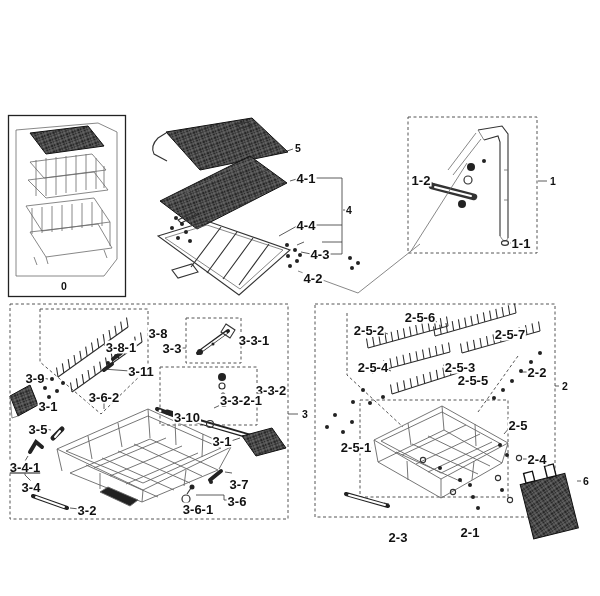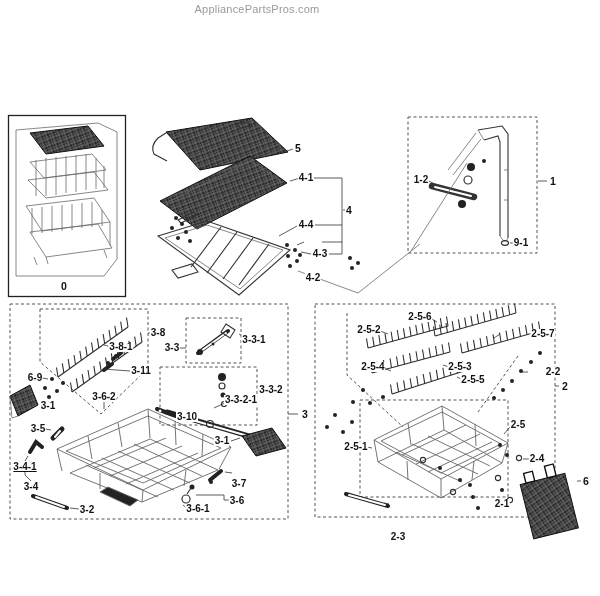--- a/index.html
+++ b/index.html
@@ -2,21 +2,21 @@
 <html><head>
 <meta charset="utf-8">
 <style>
   html,body{margin:0;padding:0;background:#fff;}
   #stage{position:relative;width:600px;height:596px;background:#fff;overflow:hidden;
          font-family:"Liberation Sans", sans-serif;}
   #brand{position:absolute;left:257px;top:9px;transform:translate(-50%,-50%);
          font-size:11px;color:#9a9a9a;letter-spacing:.2px;white-space:nowrap;}
   #art{position:absolute;left:0;top:0;}
   #labels{position:absolute;left:0;top:0;width:100%;height:100%;pointer-events:none;}
-  .plabel{position:absolute;transform:translate(-50%,-50%);font-size:10px;font-weight:bold;
+  .plabel{position:absolute;transform:translate(-50%,-50%);font-size:13px;font-weight:bold;
           color:#111;background:#fff;padding:0 1px;line-height:1;white-space:nowrap;}
   .plabel.big{font-size:10.5px;}
   
   .dash{fill:none;stroke:#555;stroke-width:1;stroke-dasharray:3 2.5;}
   .solidbox{fill:none;stroke:#222;stroke-width:1.3;}
   .thin{fill:none;stroke:#6a6a6a;stroke-width:.8;}
   .wire{fill:none;stroke:#666;stroke-width:.9;}
   .med{fill:none;stroke:#333;stroke-width:1.1;}
   .ldr{fill:none;stroke:#333;stroke-width:.8;}
   .cap4{stroke:#222;stroke-width:4;stroke-linecap:round;fill:none;}
@@ -329,60 +329,59 @@
 
     <g transform="rotate(-14 550 505)">
       <rect x="526" y="478" width="46" height="56" fill="url(#pgrid)" stroke="#111"></rect>
       <rect x="532" y="468" width="9" height="10" fill="#fff" stroke="#111" stroke-width="1.4"></rect>
       <rect x="554" y="466" width="9" height="12" fill="#fff" stroke="#111" stroke-width="1.4"></rect>
     </g>
 
     <path class="ldr" d="M287,151 L293,149 M290,181 L300,178 M314,178 H342 M342,178 V254 M343,210 H346 M297,226 L279,236 M315,225 H342 M304,242 L297,245 M322,242 H342 M311,254 L301,252 M329,254 H342 M538,181 H547 M429,181 L436,185 M510,243 H514 M288,414 H298 M555,386 H559 M148,333 H152 M104,345 L112,347 M103,369 L130,371 M42,378 L48,379 M40,406 H43 M104,401 V409 M179,348 H186 M239,334 L246,338 M258,390 H262 M214,408 L229,401 M176,415 L180,416 M231,441 L240,438 M45,429 L51,430 M25,461 L28,456 M31,481 L25,475 L25,463 M70,508 L79,509 M225,472 L232,473 M196,495 H224 V500 H230 M183,505 L188,509 H191 M430,318 L437,322 M380,331 L388,334 M500,334 L494,338 M384,368 L391,371 M449,367 L443,365 M463,380 L457,377 M528,372 L521,372 M510,427 L504,434 M367,447 L372,448 M389,504 L384,503 M529,459 L523,459 M577,481 L581,481"></path>
   </svg>
 
-  <div id="brand">AppliancePartsPros.com</div>
   <div id="labels">
       <span class="plabel big" style="left: 64px; top: 286px;">0</span>
       <span class="plabel big" style="left: 298px; top: 148px;">5</span>
       <span class="plabel" style="left: 306px; top: 178px;">4-1</span>
       <span class="plabel big" style="left: 349px; top: 210px;">4</span>
       <span class="plabel" style="left: 306px; top: 225px;">4-4</span>
       <span class="plabel" style="left: 313px; top: 242px; margin-top: 36px;">4-2</span>
       <span class="plabel" style="left: 320px; top: 254px;">4-3</span>
       <span class="plabel big" style="left: 553px; top: 181px;">1</span>
       <span class="plabel" style="left: 421px; top: 180px;">1-2</span>
-      <span class="plabel" style="left: 521px; top: 243px;">9-1</span>
+      <span class="plabel" style="left: 521px; top: 243px;">1-1</span>
       <span class="plabel big" style="left: 305px; top: 414px;">3</span>
       <span class="plabel" style="left: 158px; top: 333px;">3-8</span>
       <span class="plabel" style="left: 121px; top: 347px;">3-8-1</span>
       <span class="plabel" style="left: 141px; top: 371px;">3-11</span>
-      <span class="plabel" style="left: 35px; top: 378px;">6-9</span>
+      <span class="plabel" style="left: 35px; top: 378px;">3-9</span>
       <span class="plabel" style="left: 48px; top: 406px;">3-1</span>
       <span class="plabel" style="left: 104px; top: 397px;">3-6-2</span>
       <span class="plabel" style="left: 172px; top: 348px;">3-3</span>
       <span class="plabel" style="left: 254px; top: 340px;">3-3-1</span>
       <span class="plabel" style="left: 271px; top: 390px;">3-3-2</span>
       <span class="plabel" style="left: 241px; top: 400px;">3-3-2-1</span>
       <span class="plabel" style="left: 187px; top: 417px;">3-10</span>
       <span class="plabel" style="left: 222px; top: 441px;">3-1</span>
       <span class="plabel" style="left: 38px; top: 429px;">3-5</span>
       <span class="plabel" style="left: 25px; top: 467px; text-decoration: underline;">3-4-1</span>
       <span class="plabel" style="left: 31px; top: 487px;">3-4</span>
       <span class="plabel" style="left: 87px; top: 510px;">3-2</span>
       <span class="plabel" style="left: 239px; top: 484px;">3-7</span>
       <span class="plabel" style="left: 237px; top: 501px;">3-6</span>
       <span class="plabel" style="left: 198px; top: 509px;">3-6-1</span>
       <span class="plabel big" style="left: 565px; top: 386px;">2</span>
       <span class="plabel" style="left: 420px; top: 317px;">2-5-6</span>
       <span class="plabel" style="left: 369px; top: 330px;">2-5-2</span>
-      <span class="plabel" style="left: 510px; top: 334px; margin-left: 33px;">2-5-7</span>
+      <span class="plabel" style="left: 510px; top: 334px;">2-5-7</span>
       <span class="plabel" style="left: 373px; top: 367px;">2-5-4</span>
       <span class="plabel" style="left: 460px; top: 367px;">2-5-3</span>
       <span class="plabel" style="left: 473px; top: 380px;">2-5-5</span>
-      <span class="plabel" style="left: 537px; top: 372px; margin-left: 16px;">2-2</span>
+      <span class="plabel" style="left: 537px; top: 372px;">2-2</span>
       <span class="plabel" style="left: 518px; top: 425px;">2-5</span>
       <span class="plabel" style="left: 356px; top: 447px;">2-5-1</span>
       <span class="plabel" style="left: 398px; top: 504px; margin-top: 33px;">2-3</span>
-      <span class="plabel" style="left: 470px; top: 504px; margin-left: 32px;">2-1</span>
+      <span class="plabel" style="left: 470px; top: 532px;">2-1</span>
       <span class="plabel" style="left: 537px; top: 459px;">2-4</span>
       <span class="plabel big" style="left: 586px; top: 481px;">6</span>
     </div>
 </div>
 
 </body></html>

